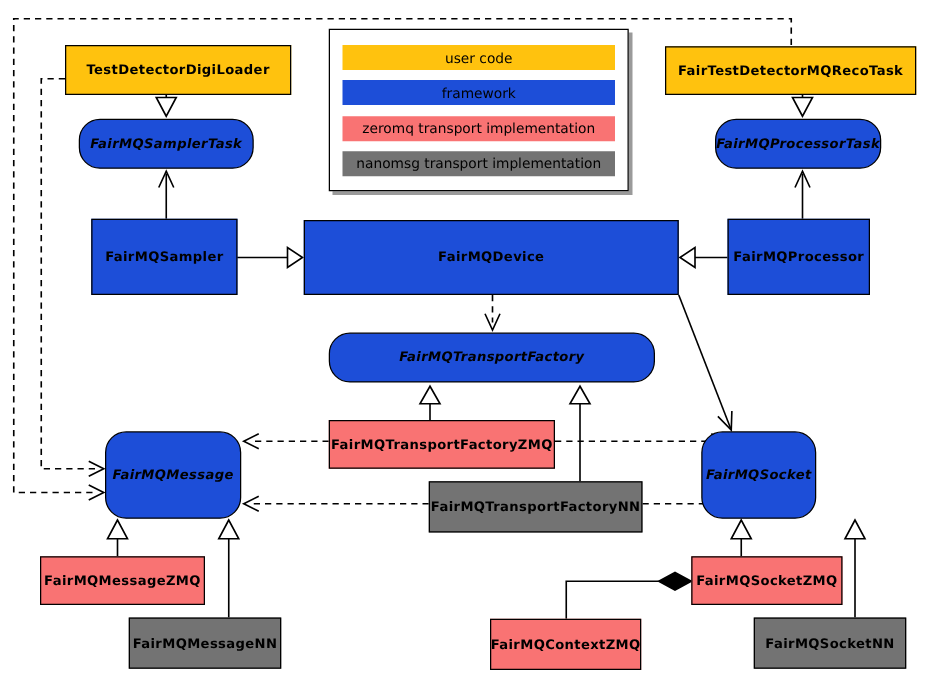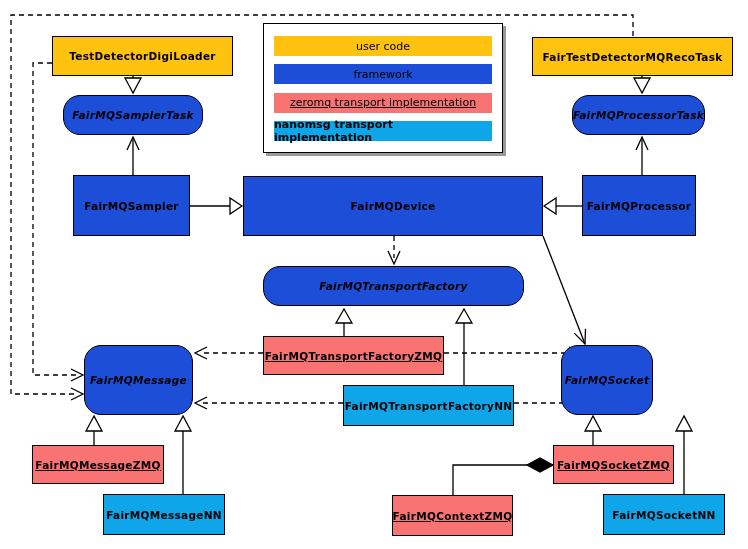--- a/index.html
+++ b/index.html
@@ -19,22 +19,22 @@
     text-align:right;
     font-weight:bold;
     font-size:10.5px;
     letter-spacing:.3px;
     color:#000;
     box-sizing:border-box;
   }
   .node.abstract{font-style:italic;border-radius:17px;}
   .cat-user{background:#FFC20E;}
   .cat-framework{background:#1d4ed8;}
-  .cat-zmq{background:#F97373;text-decoration:underline;}
-  .cat-nn{background:#0ea5e9;font-weight:bold;}
+  .cat-zmq{background:#F97373;}
+  .cat-nn{background:#737373;}
   #legend{
     position:absolute;left:263px;top:23px;width:240px;height:130px;
     z-index:2;
     background:#fff;border:1.5px solid #000;
     box-shadow:3px 3px 0 #9a9a9a;
     box-sizing:border-box;
     display:flex;flex-direction:column;justify-content:space-between;
     padding:12px 10px 11px 10px;
   }
   .legend-row{

